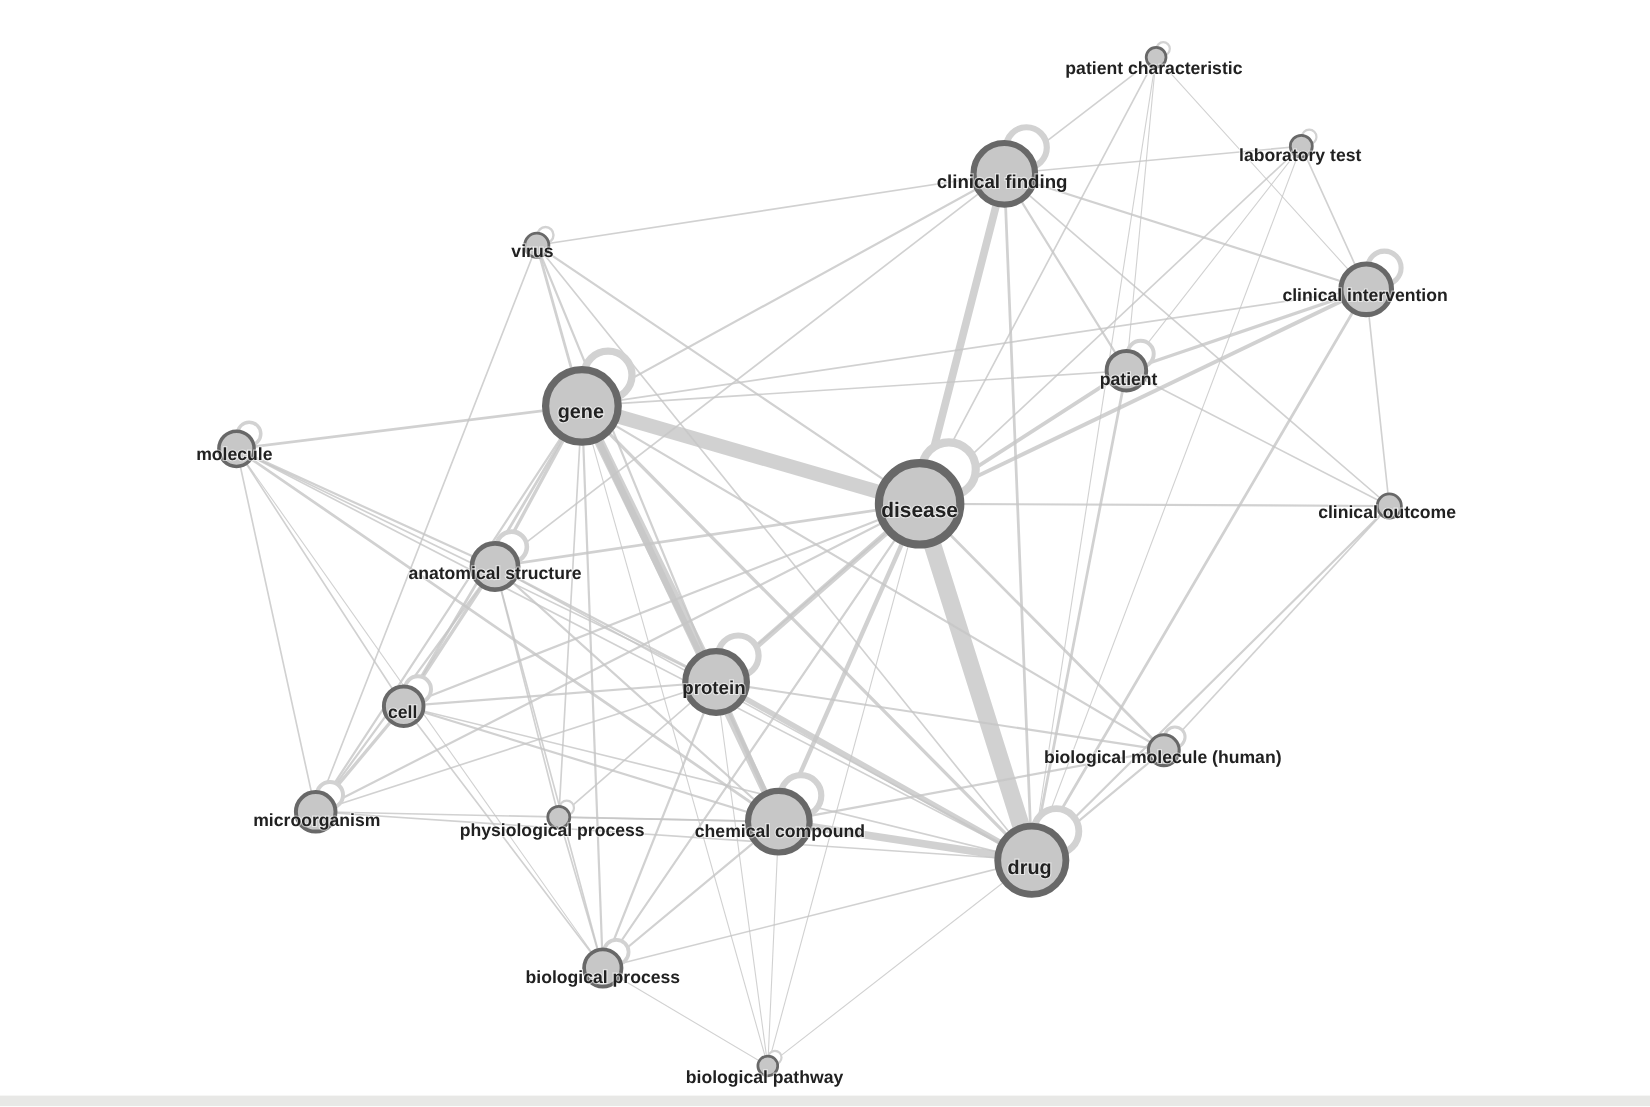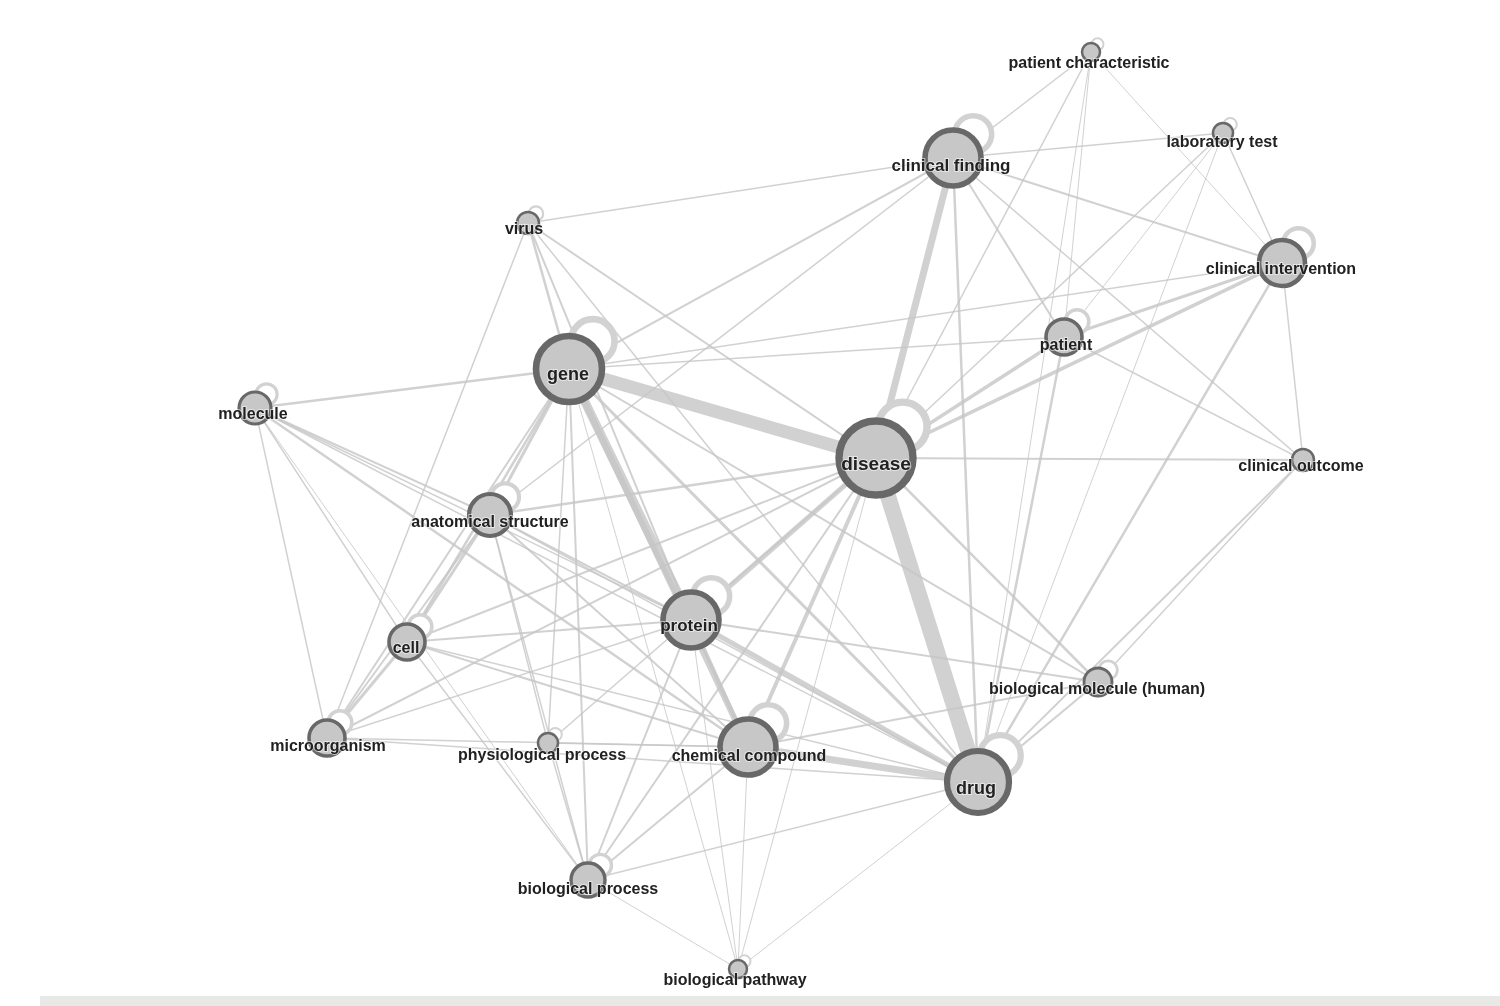--- a/index.html
+++ b/index.html
@@ -9,21 +9,20 @@
     width: 1500px;
     height: 1006px;
     overflow: hidden;
     font-family: "Liberation Sans", sans-serif;
   }
   .stage {
     position: relative;
     width: 1228px;
     height: 1006px;
     background: #ffffff;
-    padding-left: 40px;
   }
   svg { display: block; }
   .graph-label {
     font-family: "Liberation Sans", "DejaVu Sans", sans-serif;
     font-weight: bold;
     paint-order: stroke;
     stroke: rgba(255,255,255,0.55);
     stroke-width: 2px;
   }
 </style>

